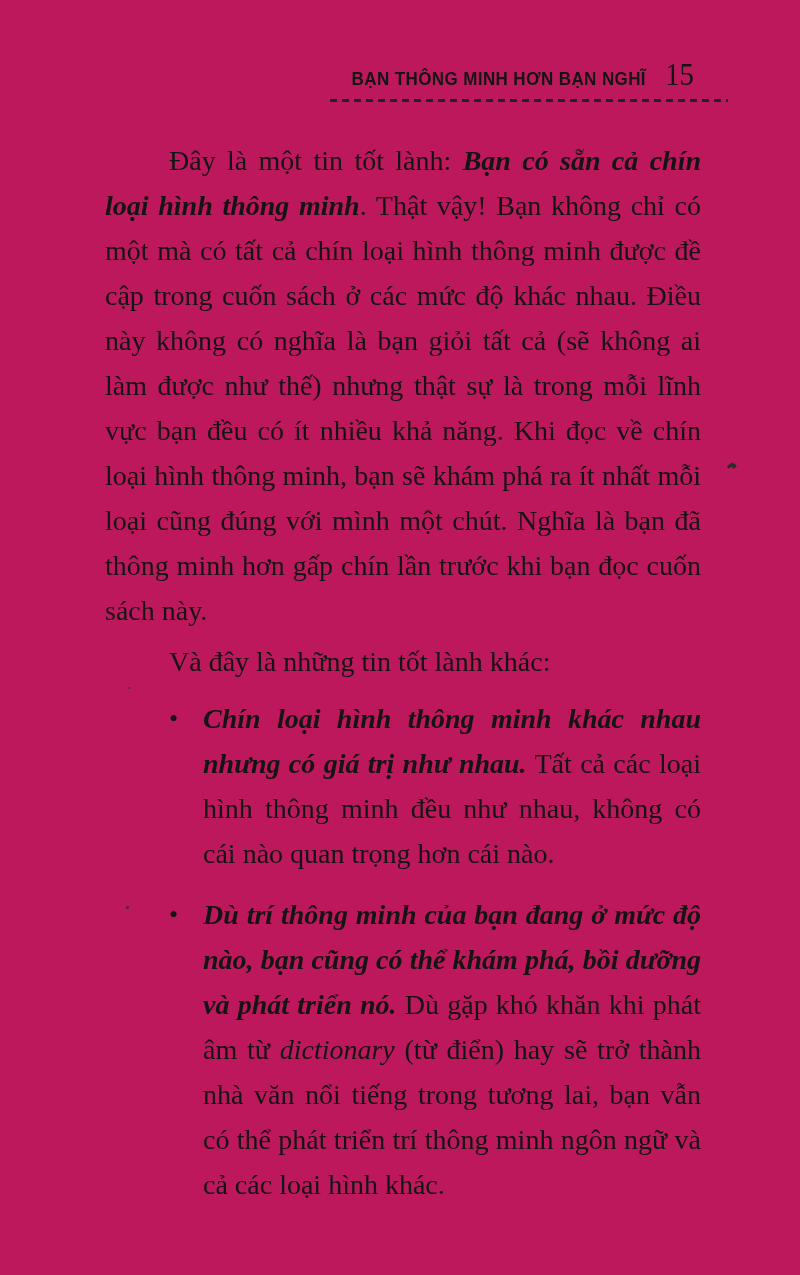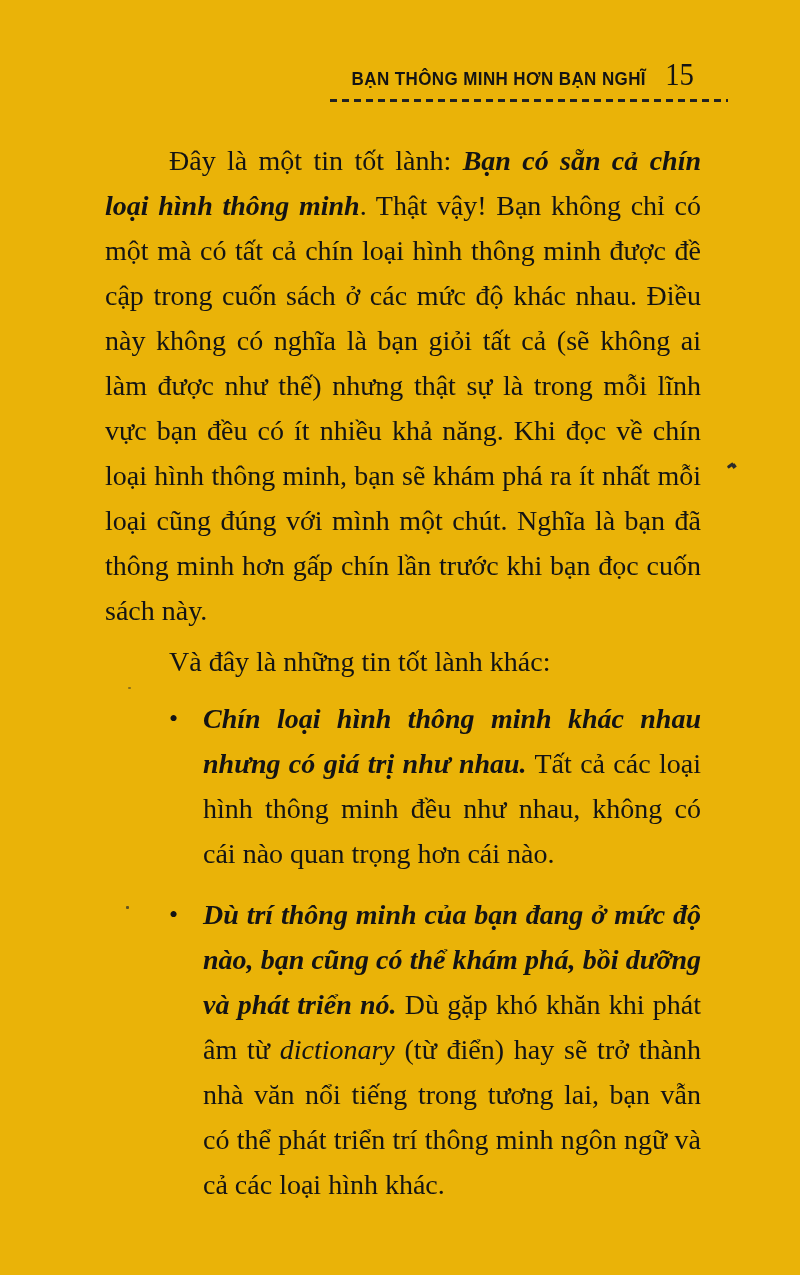--- a/index.html
+++ b/index.html
@@ -1,21 +1,21 @@
 <!DOCTYPE html>
 <html><head>
 <meta charset="utf-8">
 <style>
   html, body { margin: 0; padding: 0; background: #e8e8e8; }
   .page {
     position: relative;
     width: 800px;
     height: 1275px;
     margin: 0 auto;
-    background: #eab308;
+    background: #be185d;
     color: #141414;
     overflow: hidden;
     font-family: "Liberation Serif", serif;
   }
 
   
   .running-head {
     position: absolute;
     top: 58px;
     right: 72px;

